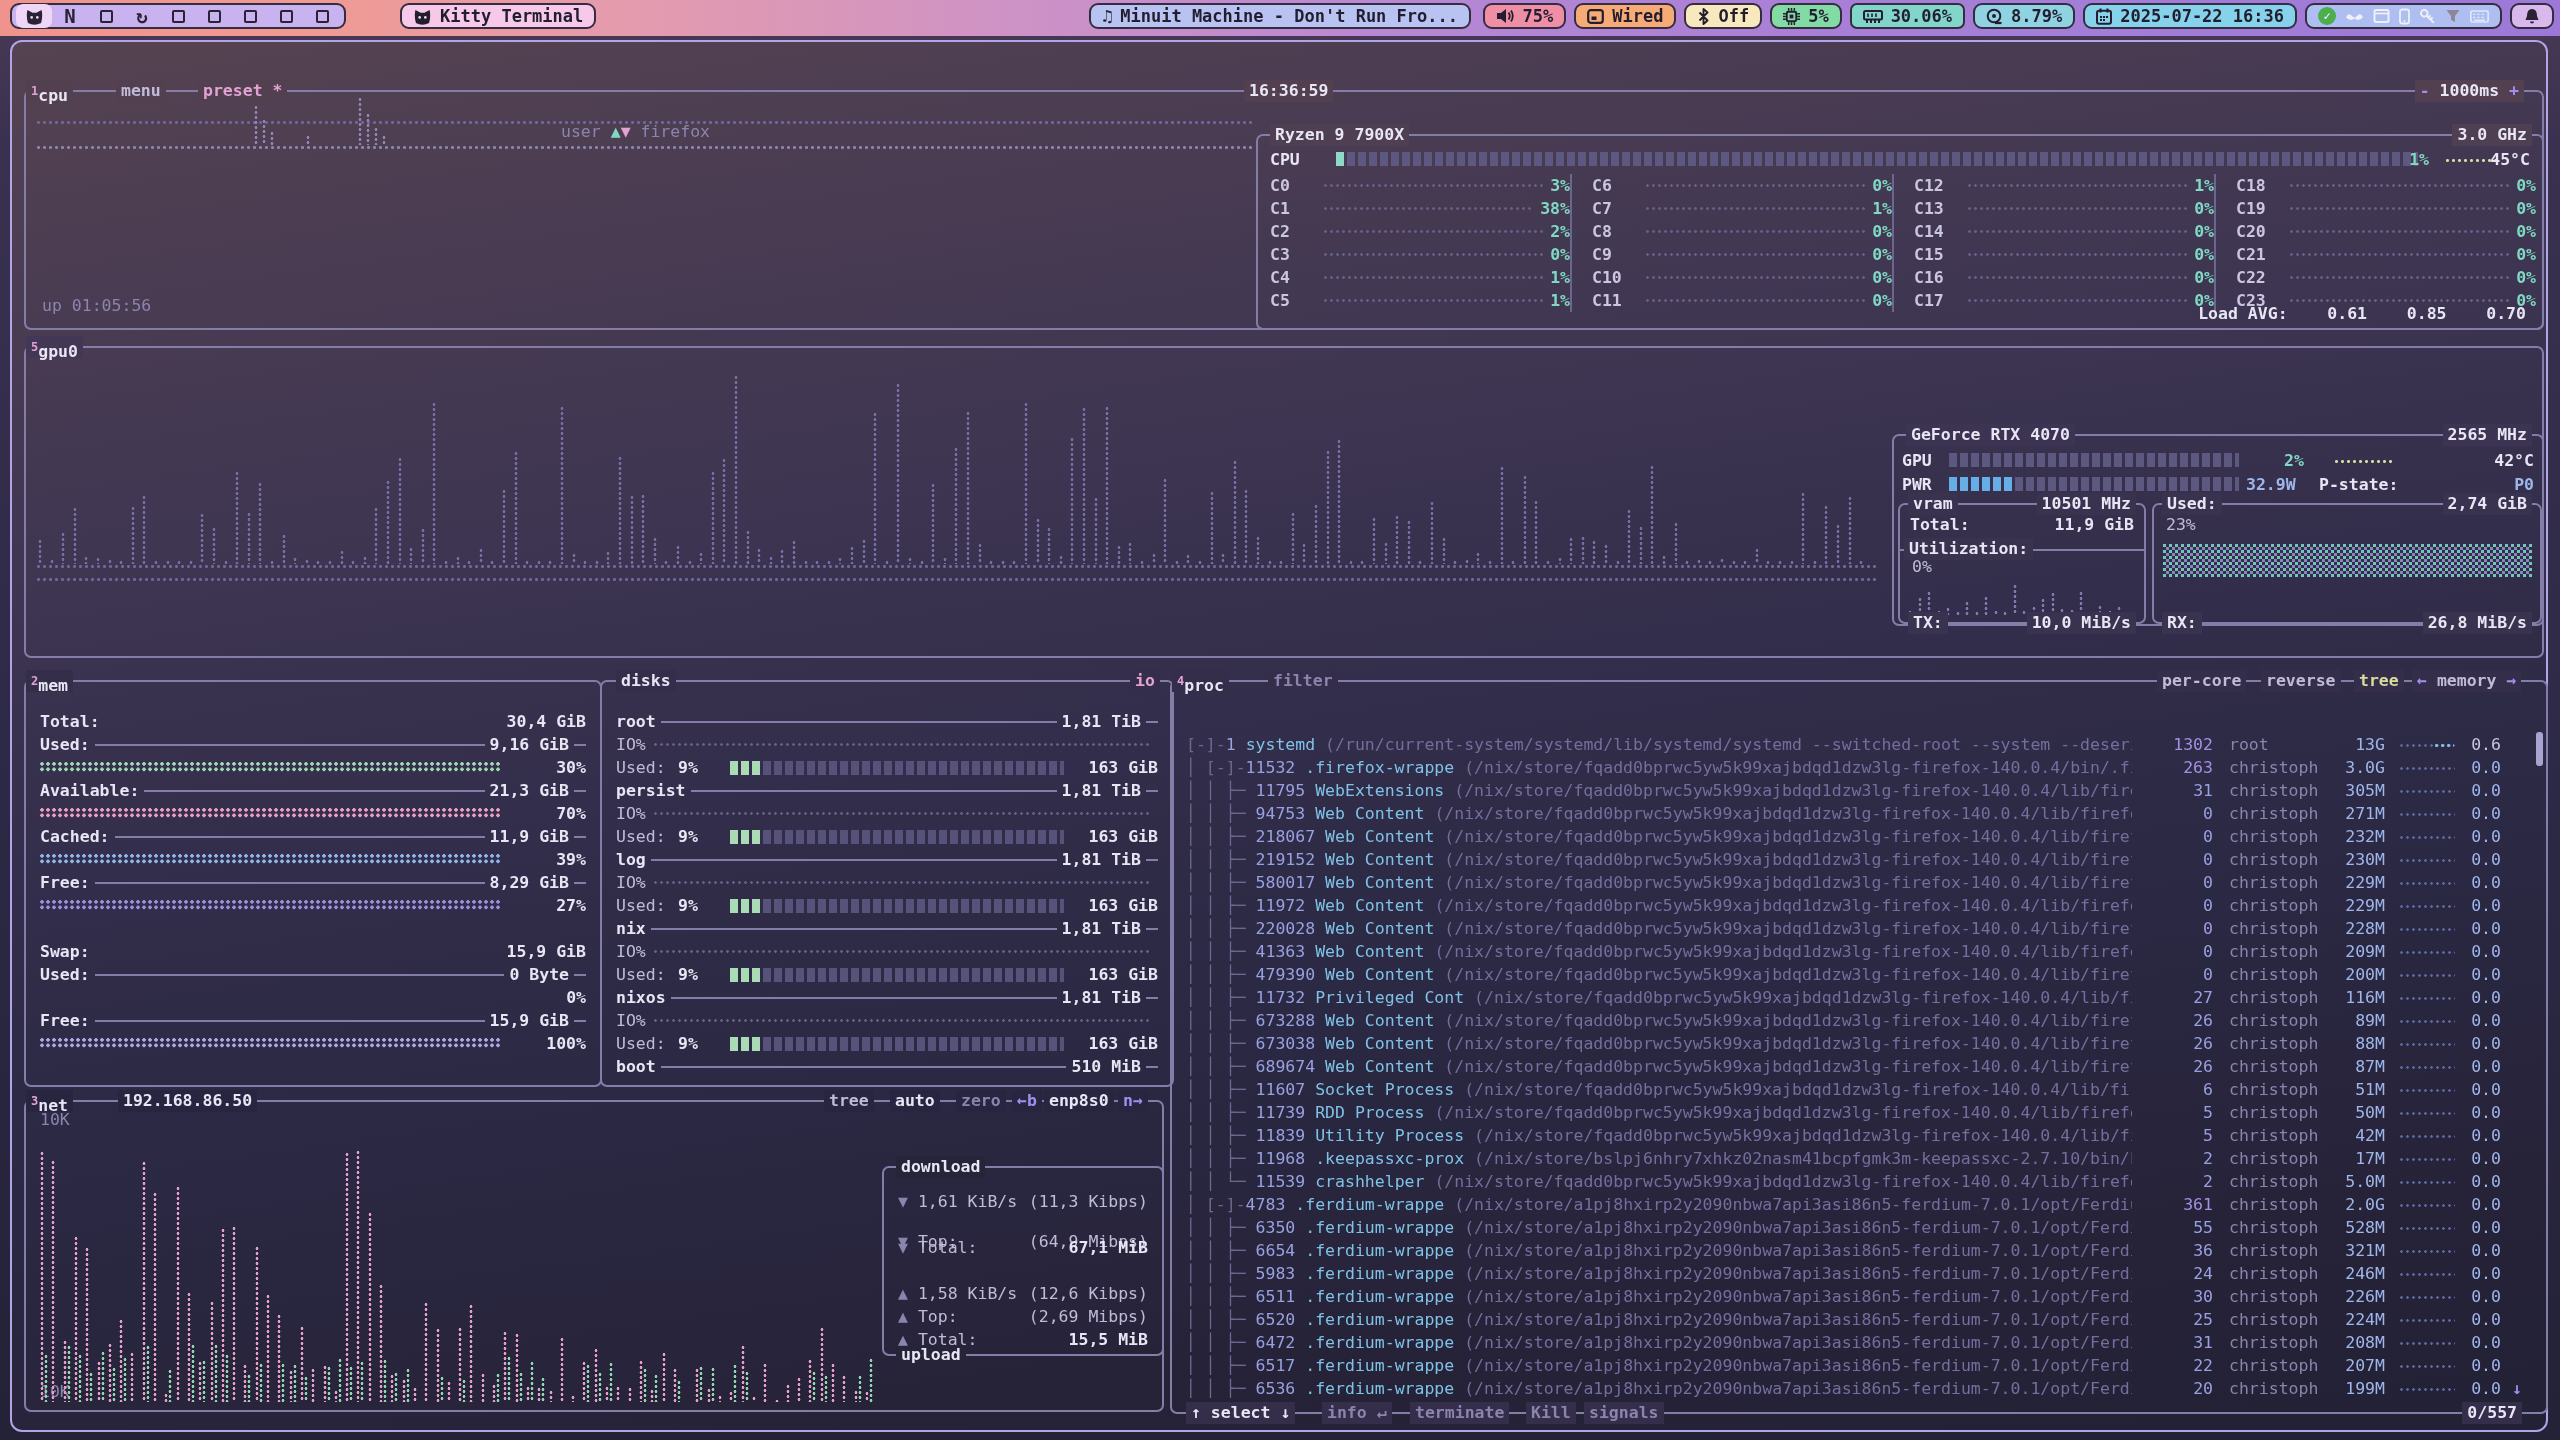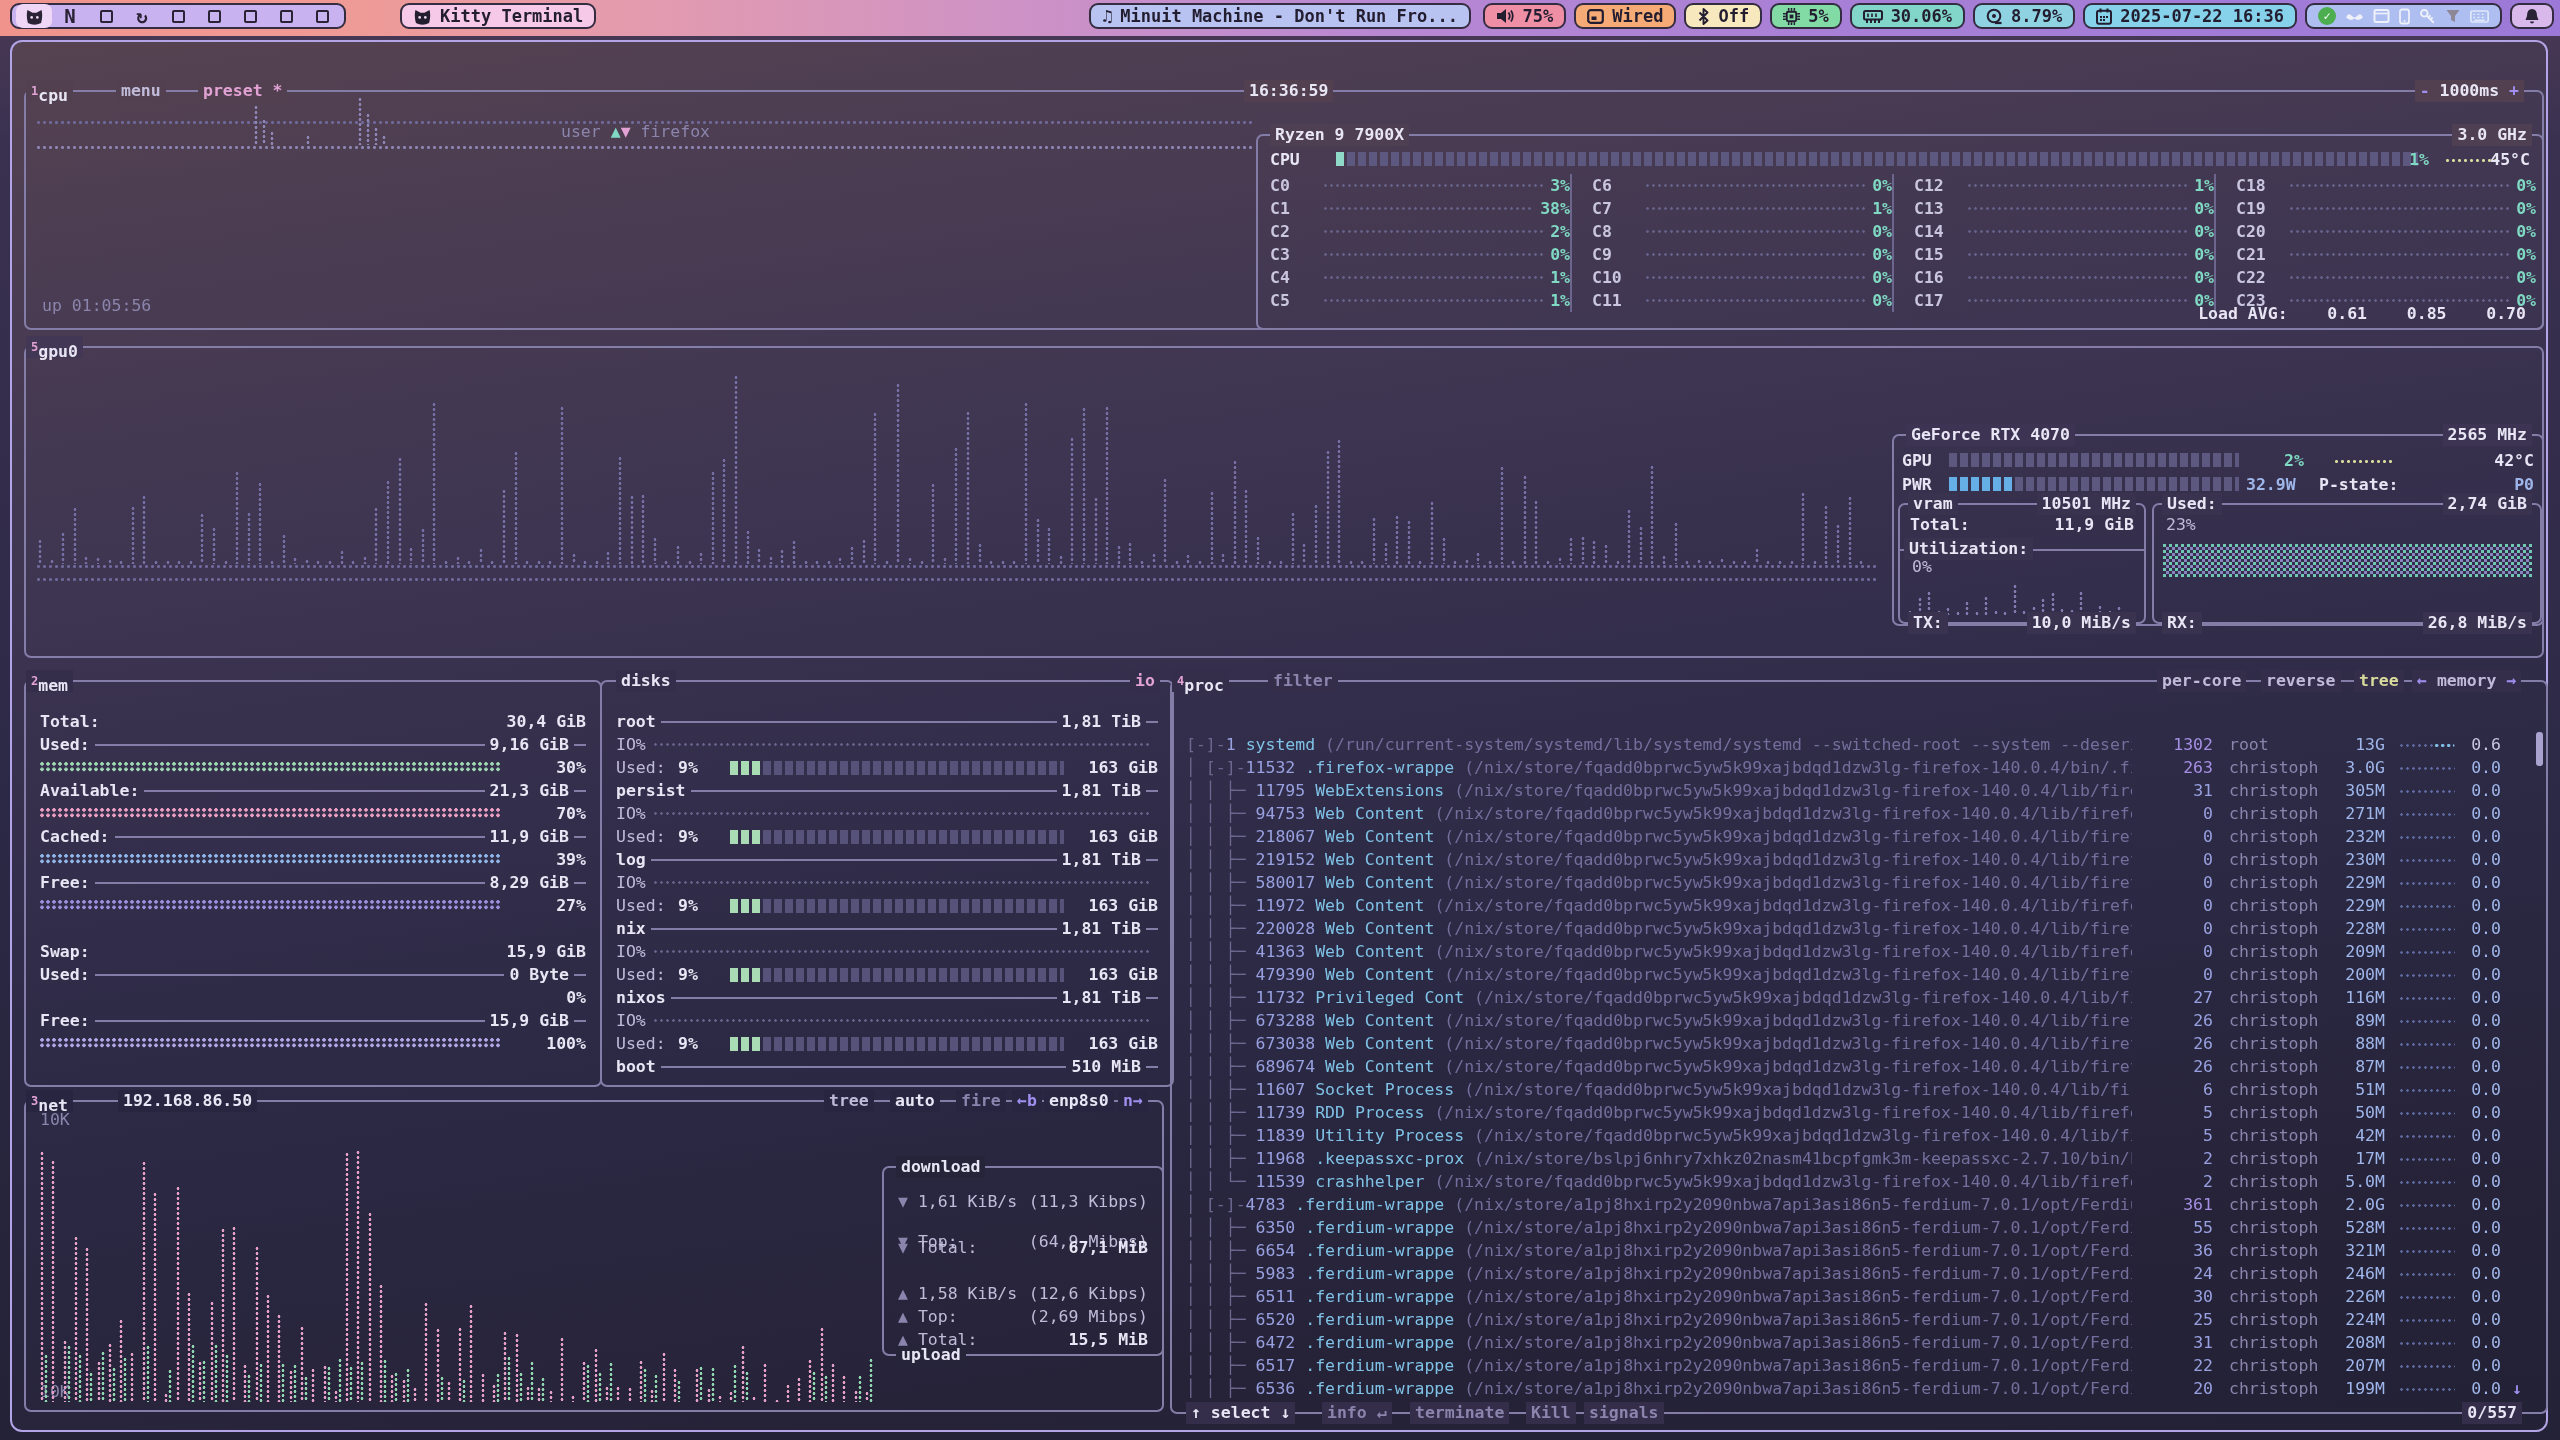--- a/index.html
+++ b/index.html
@@ -140,21 +140,21 @@
       <div class="pill" style="position: relative; top: 3px; background: rgb(130, 219, 165);">
         <span class="icn">
           <svg width="17" height="17" viewBox="0 0 18 18">
             <rect x="4" y="4" width="10" height="10" rx="1.5" stroke="currentColor" stroke-width="2" fill="none"></rect>
             <rect x="7" y="7" width="4" height="4" fill="currentColor"></rect>
             <path d="M6 0v3M9 0v3M12 0v3M6 15v3M9 15v3M12 15v3M0 6h3M0 9h3M0 12h3M15 6h3M15 9h3M15 12h3" stroke="currentColor" stroke-width="1.6"></path>
           </svg>
         </span>
         <span>5%</span>
       </div>
-      <div class="pill" style="position: relative; top: 3px; background: rgb(130, 214, 201);">
+      <div class="pill" style="position: relative; top: 3px; background: rgb(130, 214, 201); border-radius: 7px;">
         <span class="icn">
           <svg width="20" height="15" viewBox="0 0 20 15">
             <rect x="1" y="2" width="18" height="8.5" rx="1.5" stroke="currentColor" stroke-width="2" fill="none"></rect>
             <path d="M4 10.5v3.5M8 10.5v3.5M12 10.5v3.5M16 10.5v3.5" stroke="currentColor" stroke-width="2"></path>
             <path d="M5 4.5v3.5M9 4.5v3.5M13 4.5v3.5" stroke="currentColor" stroke-width="1.6"></path>
           </svg>
         </span>
         <span>30.06%</span>
       </div>
       <div class="pill" style="position: relative; top: 3px; background: rgb(143, 210, 226);">
@@ -569,21 +569,21 @@
         <div class="krow" style="left: 14px; right: 14px; top: 350px;"><span class="lv" style="width: 62px;">Used:</span><span class="w" style="width: 42px;">9%</span><div style="flex: 1 1 0%; position: relative; height: 14px; margin: 0px 10px;"><div class="seg" style="left: 0px; width: 33px; --c: #a9dcb4;"></div><div class="seg" style="left: 33px; right: 0px; --c: #56527a;"></div></div><span class="w" style="width: 84px; text-align: right;">163 GiB</span></div>
         <div class="krow" style="left: 14px; right: 14px; top: 373px;"><span class="w">boot</span><div class="leader" style=""></div><span class="w">510 MiB</span><div class="tail" style=""></div></div>
       </div>
   </div>
 
   <div class="panel" id="net-panel" style="left:12px;top:1058px;width:1140px;height:312px;--lb:#272540">
     <span class="lbl"><sup>3</sup><span class="w">net</span></span>
     <span class="lbl w" style="left:92px">192.168.86.50</span>
     <span class="lbl lv" style="left:798px">tree</span>
     <span class="lbl w" style="left:864px">auto</span>
-    <span class="lbl dm" style="left:930px">fire</span>
+    <span class="lbl dm" style="left:930px">zero</span>
     <span class="lbl pu" style="left:986px">←b</span>
     <span class="lbl w" style="left:1018px">enp8s0</span>
     <span class="lbl pu" style="left:1092px">n→</span>
     <div class="r dm" style="left:14px;top:6px">10K</div>
     <div class="r dm" style="left:14px;top:278px">10K</div>
     <div id="net-graph" style="position:absolute;left:14px;top:14px;width:840px;height:286px">
         <div class="vcol" style="left: 0px; height: 251px; --c: #e59fc6;"></div>
         <div class="vcol" style="left: 11.3px; height: 242px; --c: #e59fc6;"></div>
         <div class="vcol" style="left: 22.6px; height: 62px; --c: #e59fc6;"></div>
         <div class="vcol" style="left: 33.9px; height: 166px; --c: #e59fc6;"></div>

